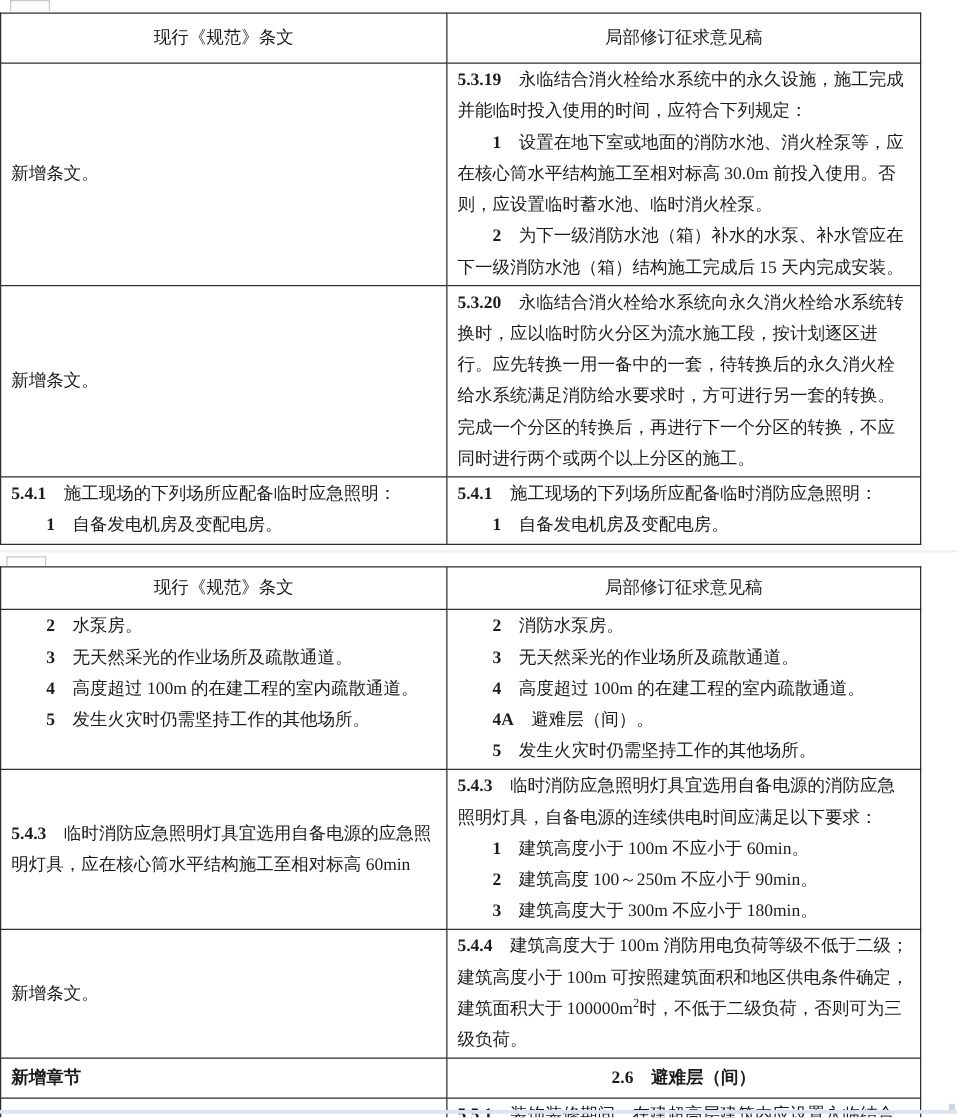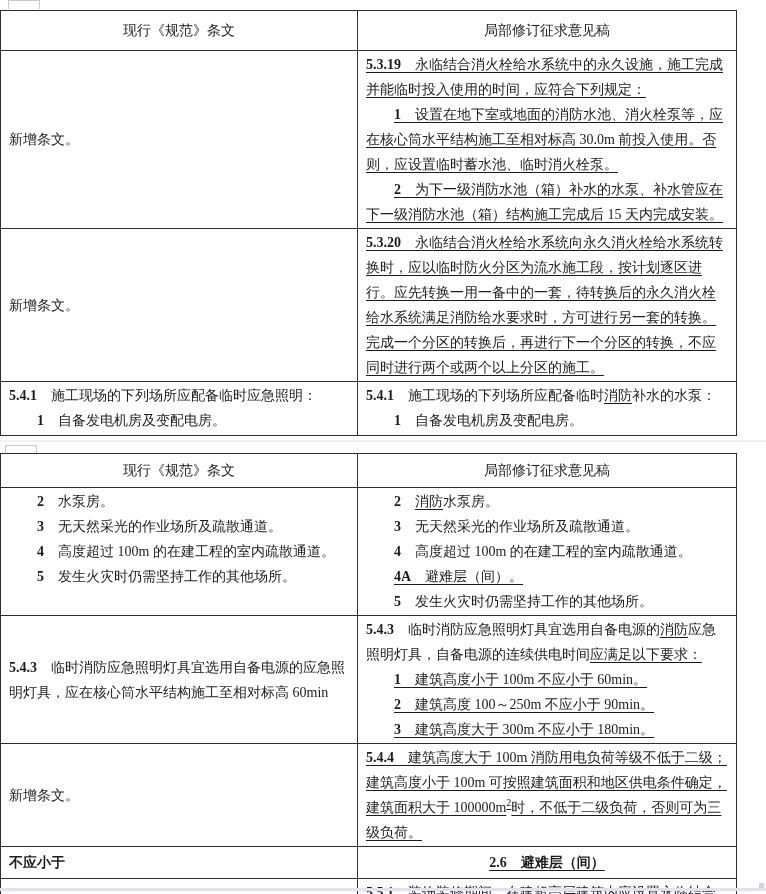--- a/index.html
+++ b/index.html
@@ -29,21 +29,21 @@
   .rev th{
     font-weight:normal;
     text-align:center;
     vertical-align:middle;
   }
   .rev col.c1{width:48.5%;}
   .rev col.c2{width:51.5%;}
   .rev p{margin:0;}
   .rev p.indent{text-indent:2em;}
   .b{font-weight:bold;}
-  .u{text-decoration:underline;text-underline-offset:3px;text-decoration-thickness:1px;}
+  .u{text-underline-offset:3px;text-decoration-thickness:1px;}
   sup{font-size:10px;line-height:0;}
   .v-mid{vertical-align:middle !important;}
   
   .tab-artifact{
     position:absolute;height:8px;width:30px;
     border:1px solid #c9c9c9;border-bottom:none;background:#fdfdfd;
   }
   .sep-line{
     position:absolute;left:0;width:766px;height:2px;background:#eef1f5;
   }
@@ -90,21 +90,21 @@
           <td>
             <p><span class="b u">5.3.20</span><span class="u">　永临结合消火栓给水系统向永久消火栓给水系统转换时，应以临时防火分区为流水施工段，按计划逐区进行。应先转换一用一备中的一套，待转换后的永久消火栓给水系统满足消防给水要求时，方可进行另一套的转换。完成一个分区的转换后，再进行下一个分区的转换，不应同时进行两个或两个以上分区的施工。</span></p>
           </td>
         </tr>
         <tr style="height: 54px;">
           <td>
             <p><span class="b">5.4.1</span><span>　施工现场的下列场所应配备临时应急照明：</span></p>
             <p class="indent"><span class="b">1</span><span>　自备发电机房及变配电房。</span></p>
           </td>
           <td>
-            <p><span class="b">5.4.1</span><span>　施工现场的下列场所应配备临时</span><span class="u">消防</span><span>补水的水泵：</span></p>
+            <p><span class="b">5.4.1</span><span>　施工现场的下列场所应配备临时</span><span class="u">消防</span><span>应急照明：</span></p>
             <p class="indent"><span class="b">1</span><span>　自备发电机房及变配电房。</span></p>
           </td>
         </tr>
       </tbody>
     </table>
 
   <div class="sep-line" style="top:440px;"></div>
   <div class="tab-artifact" style="left:5px;top:445px;"></div>
 
   <table class="rev" id="tbl2">
@@ -148,21 +148,21 @@
         <tr style="height: 77px;">
           <td class="v-mid">
             <p><span>新增条文。</span></p>
           </td>
           <td>
             <p><span class="b u">5.4.4</span><span class="u">　建筑高度大于 100m 消防用电负荷等级不低于二级；建筑高度小于 100m 可按照建筑面积和地区供电条件确定，建筑面积大于 100000m</span><sup class="u">2</sup><span class="u">时，不低于二级负荷，否则可为三级负荷。</span></p>
           </td>
         </tr>
         <tr style="height: 32px;">
           <td class="v-mid">
-            <p><span class="b">不应小于</span></p>
+            <p><span class="b">新增章节</span></p>
           </td>
           <td class="v-mid">
             <p style="text-align: center;"><span class="b u">2.6　避难层（间）</span></p>
           </td>
         </tr>
         <tr style="height: 34px;">
           <td class="v-mid">
             <p></p>
           </td>
           <td class="v-mid">

